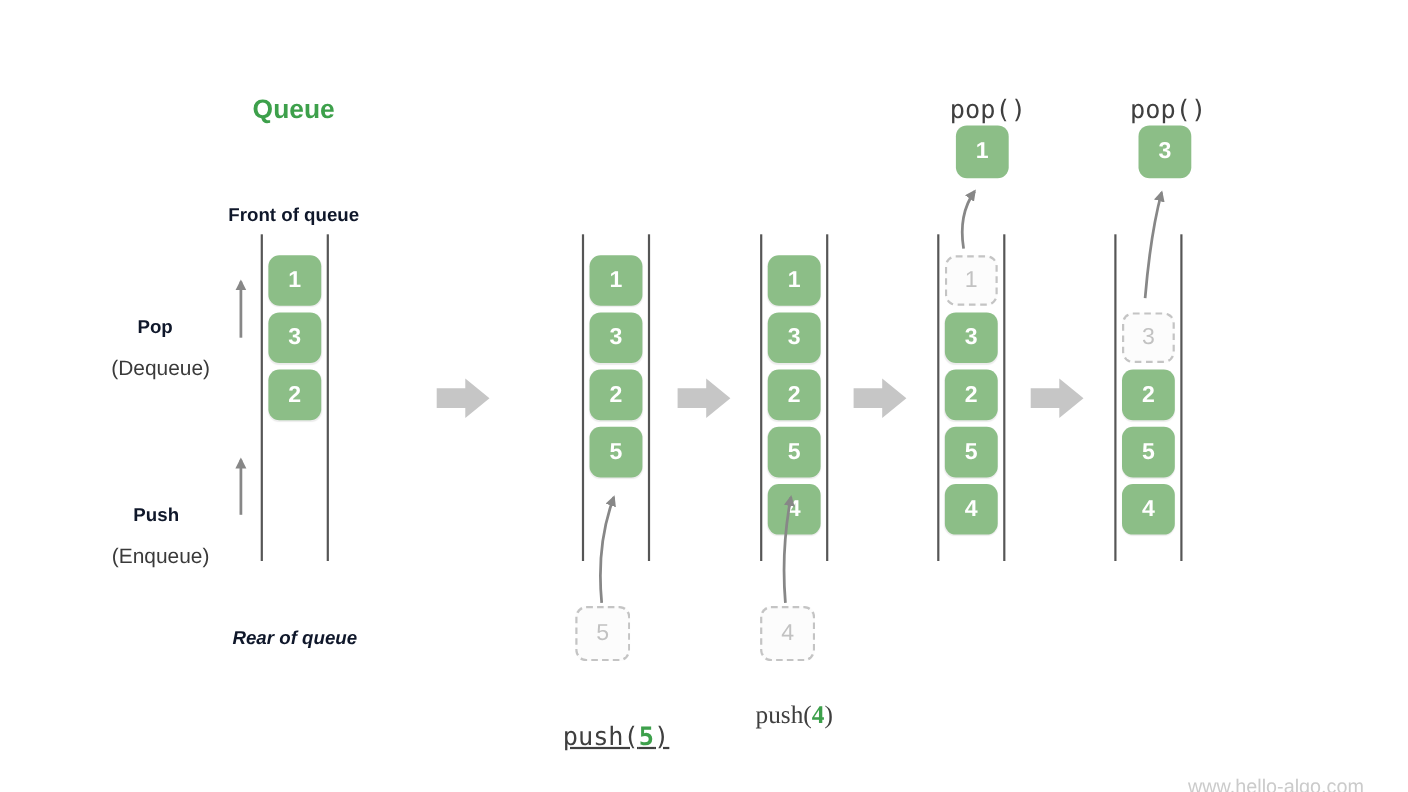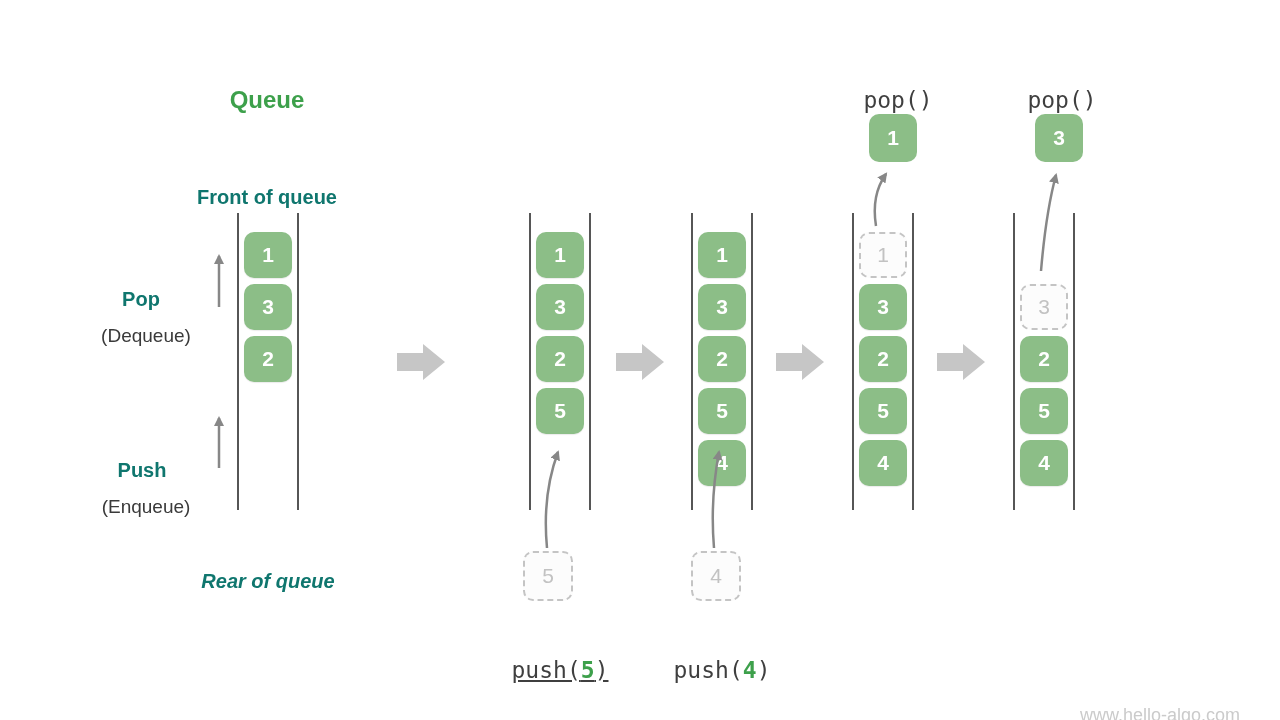--- a/index.html
+++ b/index.html
@@ -4,21 +4,21 @@
 <style>
   html,body{margin:0;padding:0;background:#ffffff;}
   .canvas{
     position:relative;width:1280px;height:720px;background:#ffffff;
     font-family:"Liberation Sans",sans-serif;overflow:hidden;
   }
   .abs{position:absolute;margin-top:27px;}
   .ctr{transform:translateX(-50%);white-space:nowrap;}
 
   .title{font-size:24px;font-weight:bold;color:#3da04b;}
-  .lbl-bold{font-size:20px;font-weight:bold;color:#0f766e;}
+  .lbl-bold{font-size:17px;font-weight:bold;color:#0f172a;}
   .lbl-reg{font-size:19px;color:#3a3a3a;}
 
   .column{position:absolute;top:213px;width:62px;height:297px;}
   .rail{position:absolute;top:0;width:2px;height:297px;background:#565656;}
   .rail.left{left:0;}
   .rail.right{right:0;}
 
   .cell{
     position:absolute;left:7px;width:48px;height:46px;border-radius:10px;
     background:#8cbe87;color:#ffffff;font-size:21px;font-weight:bold;
@@ -108,21 +108,21 @@
     <div class="cell ghost slot1">3</div>
     <div class="cell slot2">2</div>
     <div class="cell slot3">5</div>
     <div class="cell slot4">4</div>
   </div>
 
   <div class="incoming" style="left:523px;top:551px;">5</div>
   <div class="incoming" style="left:691px;top:551px;">4</div>
 
   <div class="abs ctr mono" style="left:560px;top:630px;text-decoration:underline;"><span>push(</span><span class="arg">5</span><span>)</span></div>
-  <div class="abs ctr mono" style="left:722px;top:630px;"><span>push(</span><span class="arg">4</span><span>)</span></div>
+  <div class="abs ctr mono" style="left:722px;top:610px;font-family:Liberation Serif, serif;"><span>push(</span><span class="arg">4</span><span>)</span></div>
 
   <div class="abs watermark" style="right:40px;top:678px;">www.hello-algo.com</div>
 
   <svg class="overlay" width="1280" height="720" viewBox="0 0 1280 720">
     <defs>
       <marker id="ah" markerUnits="userSpaceOnUse" markerWidth="14" markerHeight="14" refX="8" refY="5" orient="auto">
         <path d="M0,0 L10,5 L0,10 Z" fill="#878787"></path>
       </marker>
     </defs>
 

